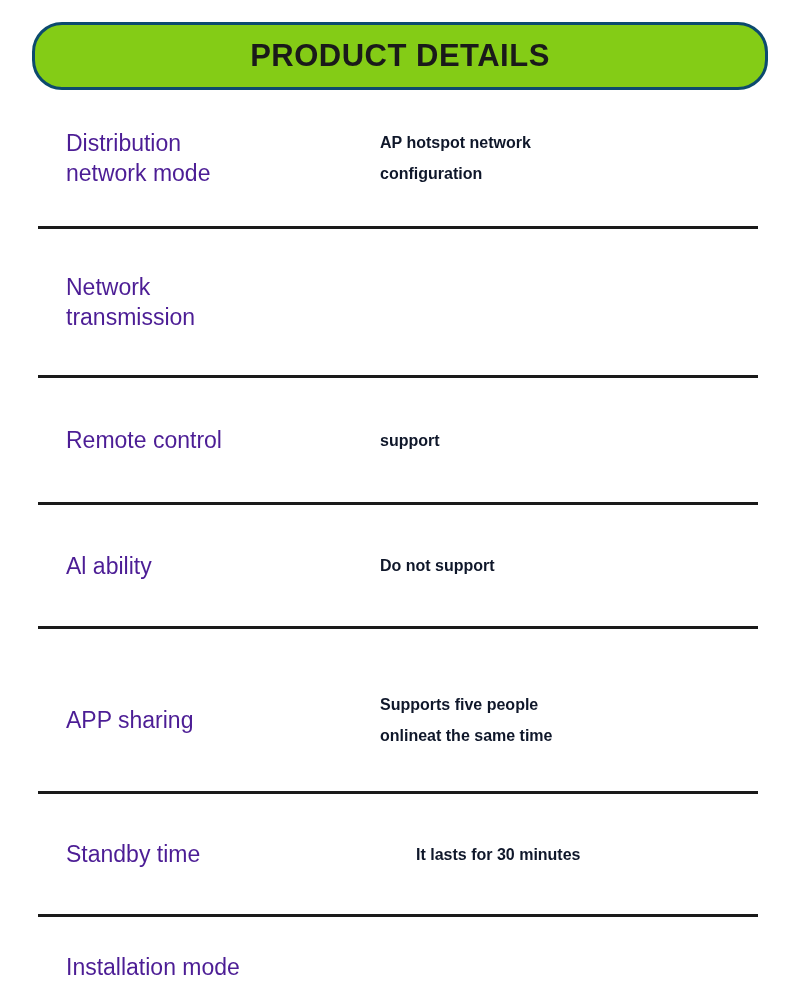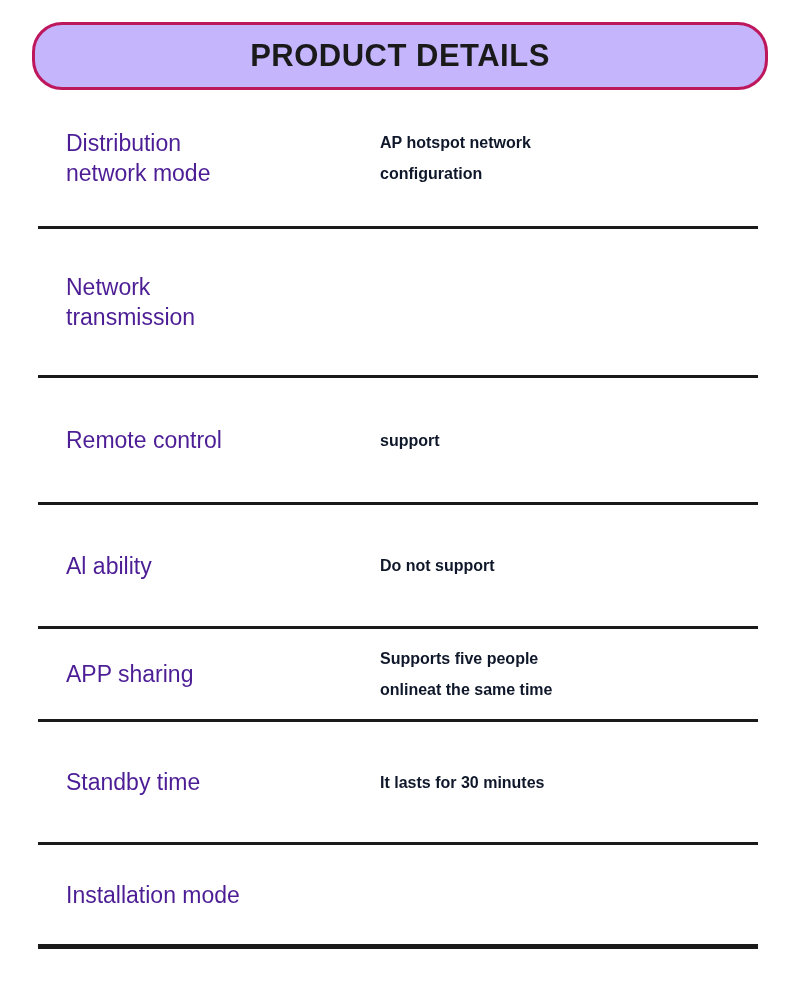--- a/index.html
+++ b/index.html
@@ -14,26 +14,26 @@
   }
   .page {
     width: 798px;
     height: 989px;
     background: #ffffff;
   }
   
   .header-box {
     margin: 22px 30px 0 32px;
     height: 68px;
-    border: 3px solid #be185d;
+    border: 3px solid #0c4a6e;
     border-radius: 30px;
     display: flex;
     align-items: center;
     justify-content: center;
-    background: #c4b5fd;
+    background: #84cc16;
   }
   .header-title {
     font-size: 31px;
     font-weight: 700;
     letter-spacing: 0.5px;
     color: #1a1a1a;
     white-space: nowrap;
   }
   
   .spec-table {
@@ -42,22 +42,22 @@
   }
   .spec-row {
     display: flex;
     align-items: center;
     border-bottom: 3px solid #1a1a1a;
     height: 124px;
   }
   .spec-row:nth-child(1) { height: 139px; }
   .spec-row:nth-child(2) { height: 149px; }
   .spec-row:nth-child(3) { height: 127px; }
-  .spec-row:nth-child(5) { height: 93px; }
-  .spec-row:nth-child(6) { height: 123px; }
+  .spec-row:nth-child(5) { height: 145px; margin-top: 20px; }
+  .spec-row:nth-child(6) { height: 123px; gap: 36px; }
   .spec-row:nth-child(7) { height: 104px; border-bottom-width: 5px; }
   .spec-label {
     width: 342px;
     padding-left: 28px;
     padding-right: 100px;
     font-size: 23px;
     font-weight: 400;
     line-height: 30px;
     color: #4c1d95;
     white-space: pre-line;

